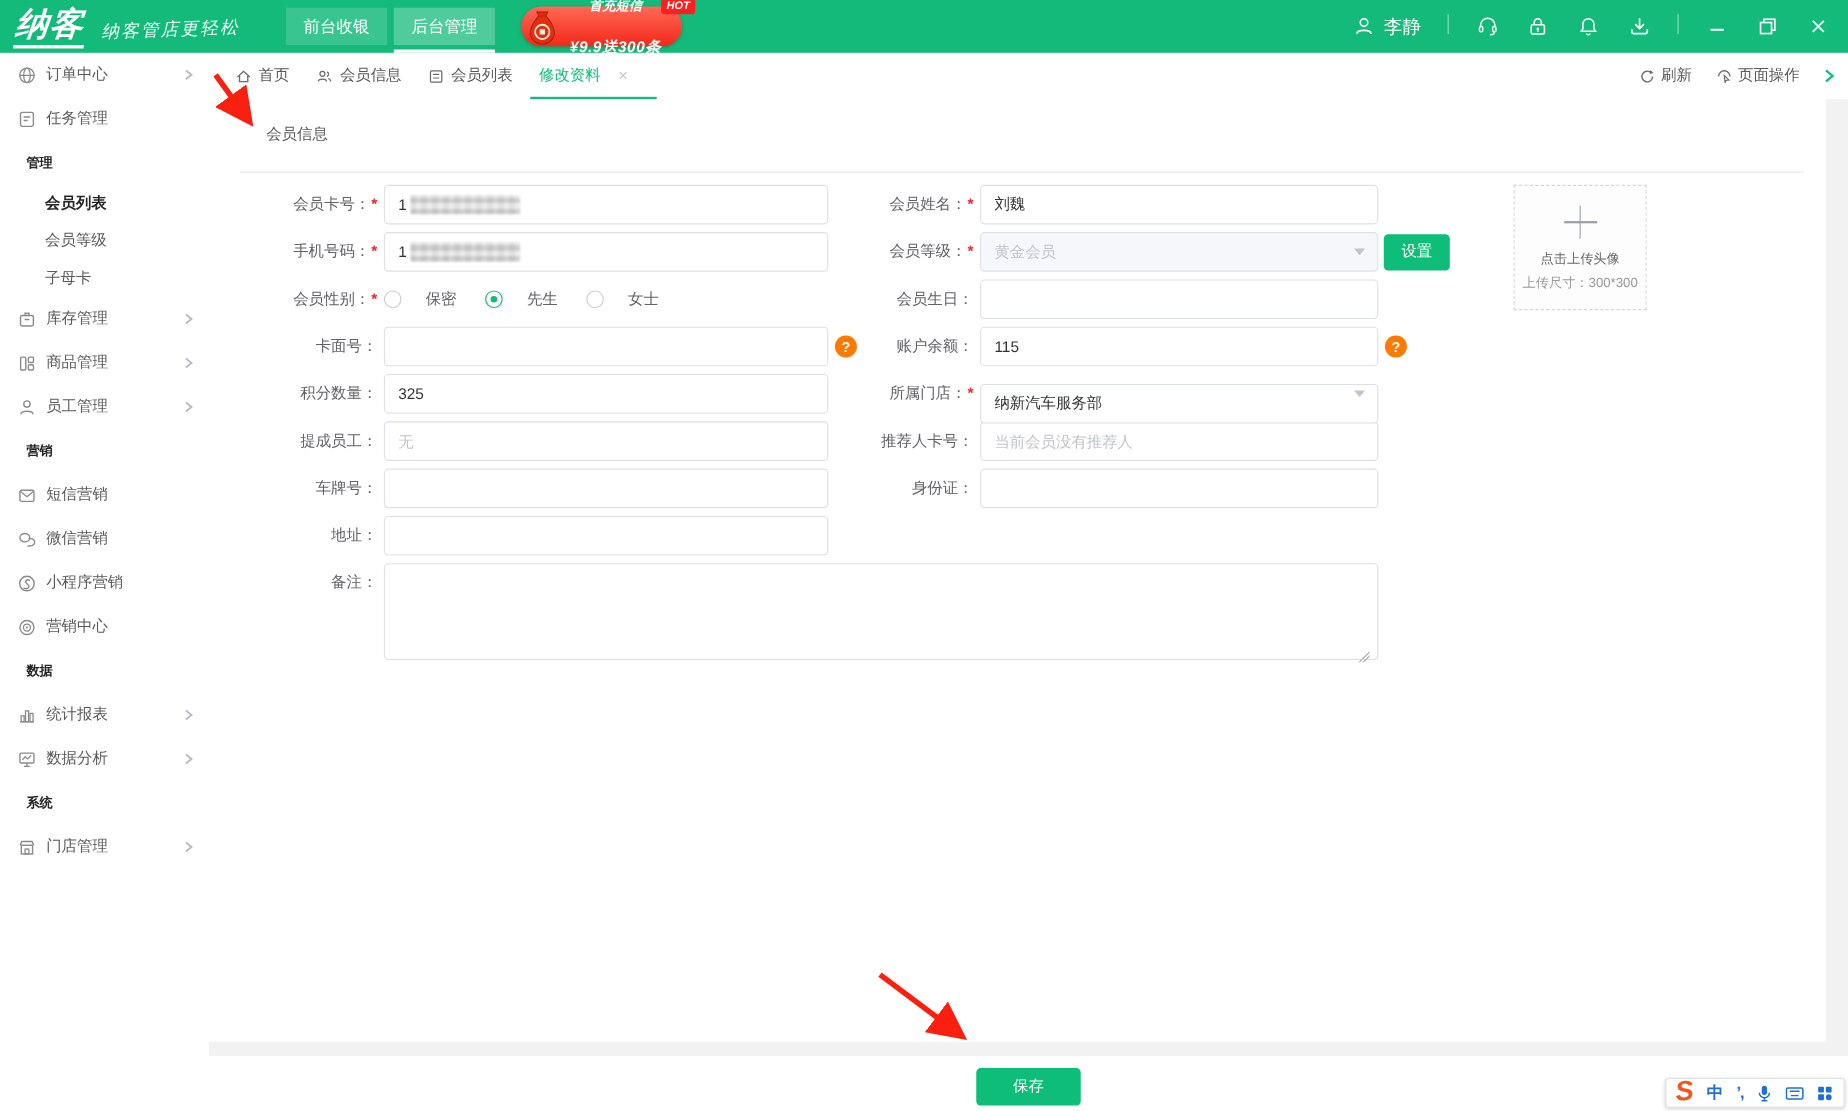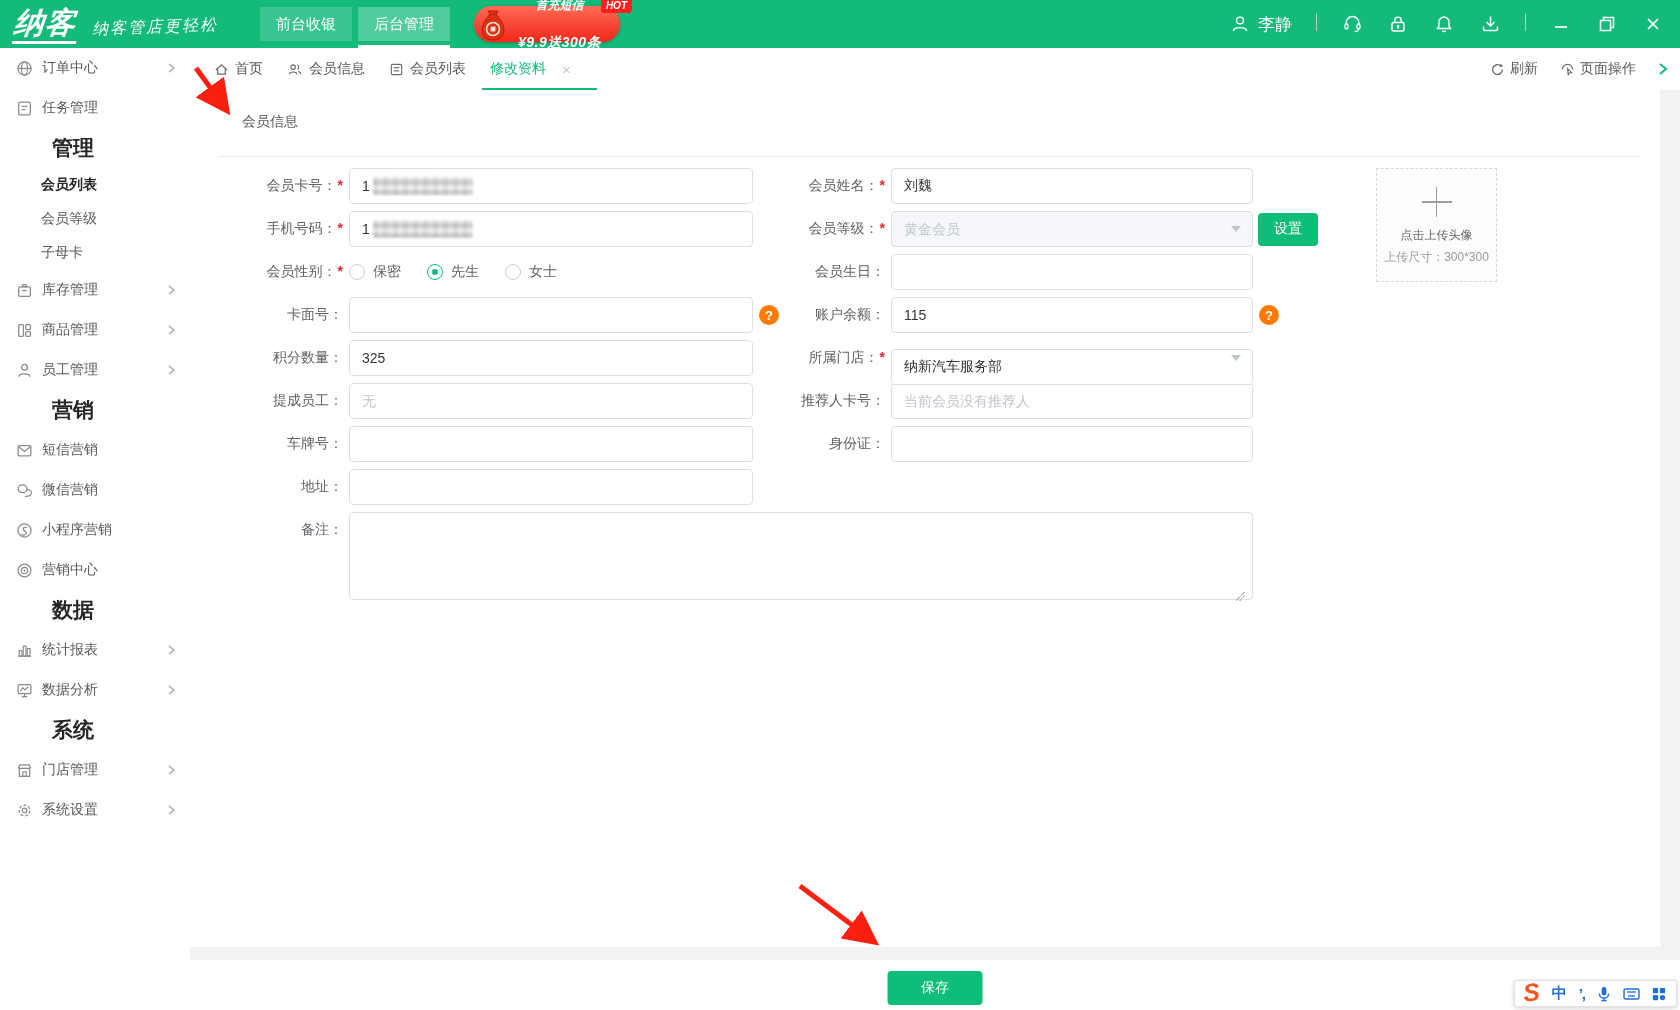--- a/index.html
+++ b/index.html
@@ -27,21 +27,21 @@
   .hd-user { display:flex; align-items:center; gap:8px; font-size:17px; }
   .hd-sep { width:1px; height:18px; background:rgba(255,255,255,.55); }
   .hd-ic { width:22px; height:22px; display:flex; align-items:center; justify-content:center; cursor:pointer; }
   .hd-ic svg { display:block; }
 
   
   .sidebar { position:absolute; left:0; top:48px; width:190px; bottom:0; background:#fff; overflow:hidden; z-index:5; }
   .side-row { height:40px; display:flex; align-items:center; padding-left:16px; cursor:pointer; color:#595959; font-size:14px; }
   .side-row .s-label { margin-left:9px; }
   .side-row svg.ic { flex:0 0 auto; }
-  .side-section { height:40px; display:flex; align-items:center; padding-left:24px; font-size:21px; font-weight:700; color:#262626; cursor:default;margin-left:28px; }
+  .side-section { height:40px; display:flex; align-items:center; padding-left:24px; font-size:12px; font-weight:700; color:#262626; cursor:default; }
   .side-sub { height:34px; display:flex; align-items:center; padding-left:41px; font-size:14px; color:#595959; cursor:pointer; }
   .side-sub.current { color:#262626; font-weight:700; }
   .side-row.active, .side-row.active .s-label { color:#0EBD78; font-weight:700; }
   .chev { margin-left:auto; margin-right:14px; }
 
   
   .tabbar { position:absolute; left:190px; top:48px; right:0; height:42px; background:#fff; display:flex; align-items:center; z-index:4; }
   .tab { display:flex; align-items:center; gap:6px; margin-left:24px; font-size:14px; color:#595959; cursor:pointer; height:42px; position:relative; }
   .tab.active { color:#0EBD78; }
   .tab.active::after { content:""; position:absolute; left:-8px; right:-26px; bottom:0; height:2px; background:#0EBD78; }
@@ -64,21 +64,21 @@
   .inp, .sel, .tarea { border:1px solid #DCDFE6; border-radius:4px; background:#fff; font-size:14px; color:#333; padding:0 12px; height:36px; font-family:"Liberation Sans","DejaVu Sans",sans-serif; outline:none; }
   .inp::placeholder, .sel::placeholder, .tarea::placeholder { color:#C0C4CC; }
   .w-left { width:404px; margin-left:6px; }
   .w-right { width:362px; margin-left:6px; }
   .selwrap { position:relative; display:flex; align-items:center; }
   .caret { position:absolute; right:12px; width:0; height:0; border-left:5px solid transparent; border-right:5px solid transparent; border-top:6px solid #C0C4CC; pointer-events:none; }
   .sel.disabled { background:#F5F7FA; }
   .btn-set { margin-left:5px; width:60px; height:33px; background:#0EBD78; color:#fff; border:none; border-radius:4px; font-size:14px; cursor:pointer; }
   .help { margin-left:6px; width:20px; height:20px; border-radius:50%; background:#FF7A00; color:#fff; font-size:13px; font-weight:700; display:flex; align-items:center; justify-content:center; cursor:pointer; flex:0 0 auto; }
   .radios { display:flex; align-items:center; gap:26px; margin-left:6px; }
-  .radio { display:flex; align-items:center; gap:8px; cursor:pointer; font-size:14px; color:#606266; }
+  .radio { display:flex; align-items:center; gap:22px; cursor:pointer; font-size:14px; color:#606266; }
   .rdot { width:16px; height:16px; border-radius:50%; border:1px solid #C9CDD4; background:#fff; position:relative; }
   .radio.checked .rdot { border-color:#0EBD78; }
   .radio.checked .rdot::after { content:""; position:absolute; left:4px; top:4px; width:6px; height:6px; border-radius:50%; background:#0EBD78; }
   .masked { display:flex; align-items:center; }
   .mask-prefix { font-size:14px; color:#333; }
   .mosaic { display:inline-block; width:100px; height:18px; margin-left:3px; border-radius:2px;
     background:repeating-linear-gradient(0deg,rgba(190,190,190,.6) 0 5px,rgba(238,238,238,.6) 5px 10px),
                repeating-linear-gradient(90deg,#CFCFCF 0 5px,#ECECEC 5px 10px);
     filter:blur(1.1px); }
   .tarea { width:904px; height:88px; margin-left:6px; resize:none; position:relative; }
@@ -305,30 +305,20 @@
       <svg class="ic" width="17" height="17" viewBox="0 0 16 16">
           <path d="M2.2 6 L3.6 2.8 H12.4 L13.8 6" fill="none" stroke="#8A8A8A" stroke-width="1.2"></path>
           <rect x="3.2" y="6" width="9.6" height="7.5" fill="none" stroke="#8A8A8A" stroke-width="1.2"></rect>
           <rect x="6.4" y="9.3" width="3.2" height="4.2" fill="none" stroke="#8A8A8A" stroke-width="1.1"></rect>
         </svg>
       <span class="s-label">门店管理</span>
       <svg class="chev" width="9" height="12" viewBox="0 0 9 12">
           <polyline points="2,2 7,6 2,10" fill="none" stroke="#B9BCC2" stroke-width="1.8"></polyline>
         </svg>
     </div>
-    <div class="side-row">
-      <svg class="ic" width="17" height="17" viewBox="0 0 16 16">
-          <circle cx="8" cy="8" r="2.2" fill="none" stroke="#8A8A8A" stroke-width="1.2"></circle>
-          <circle cx="8" cy="8" r="5" fill="none" stroke="#8A8A8A" stroke-width="1.2" stroke-dasharray="2.6 1.8"></circle>
-        </svg>
-      <span class="s-label">系统设置</span>
-      <svg class="chev" width="9" height="12" viewBox="0 0 9 12">
-          <polyline points="2,2 7,6 2,10" fill="none" stroke="#B9BCC2" stroke-width="1.8"></polyline>
-        </svg>
-    </div>
   </div>
 
   <div class="tabbar">
     <div class="tab">
       <svg width="15" height="15" viewBox="0 0 16 16">
           <path d="M2 8.5 L8 3 L14 8.5" fill="none" stroke="#6B6B6B" stroke-width="1.3"></path>
           <path d="M4 7.5 V13 H12 V7.5" fill="none" stroke="#6B6B6B" stroke-width="1.3"></path>
         </svg>
       <span>首页</span>
     </div>

